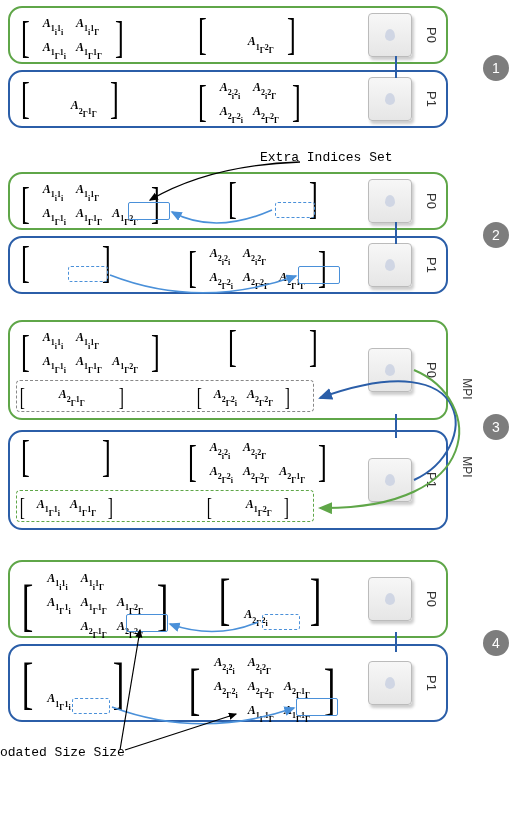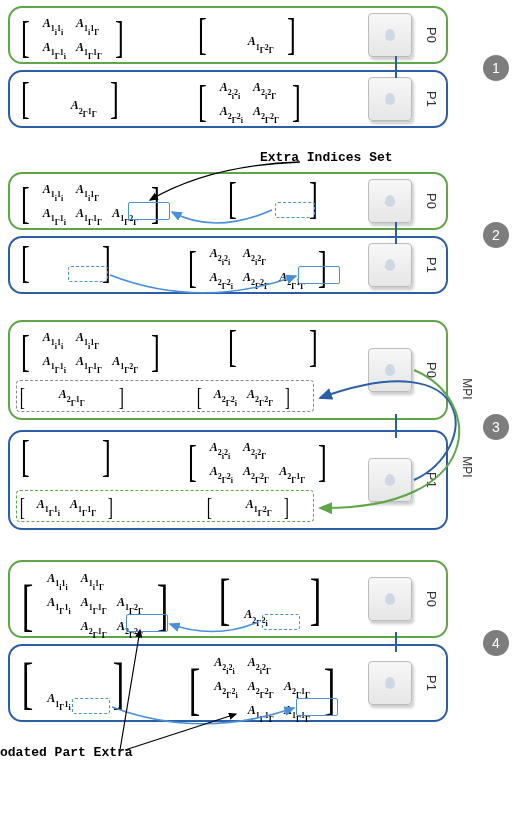--- a/index.html
+++ b/index.html
@@ -84,21 +84,20 @@
     font-family: Arial, sans-serif;
     font-size: 14px;
     text-align: center;
     line-height: 26px;
   }
   .annot {
     position: absolute;
     font-family: "Courier New", monospace;
     font-size: 13px;
     color: #000;
-    font-weight: bold;
   }
   .mpi {
     position: absolute;
     font-family: Arial, sans-serif;
     font-size: 12px;
     color: #333;
     transform: rotate(90deg);
   }
   .dashbox {
     position: absolute;
@@ -480,21 +479,21 @@
     </tbody></table>
     <span class="br-r" style="font-size:58px;">]</span>
   </div>
   <div class="mac"></div>
   <div class="plabel">P1</div>
 </div>
 <div class="dashbox" style="left:72px;top:698px;width:36px;height:14px;"></div>
 <div class="solidbox" style="left:296px;top:698px;width:40px;height:16px;"></div>
 <div class="step-badge" style="top:630px;">4</div>
 
-<div class="annot" style="left:0px;top:745px;">odated Part Extra</div>
+<div class="annot" style="left:0px;top:745px;">odated Size Size</div>
 
 <svg class="overlay">
   <defs>
     <marker id="ah-blue" markerWidth="8" markerHeight="8" refX="6" refY="3" orient="auto">
       <path d="M0,0 L7,3 L0,6 Z" fill="#2b5ea8"></path>
     </marker>
     <marker id="ah-green" markerWidth="8" markerHeight="8" refX="6" refY="3" orient="auto">
       <path d="M0,0 L7,3 L0,6 Z" fill="#5fa648"></path>
     </marker>
     <marker id="ah-black" markerWidth="8" markerHeight="8" refX="6" refY="3" orient="auto">

